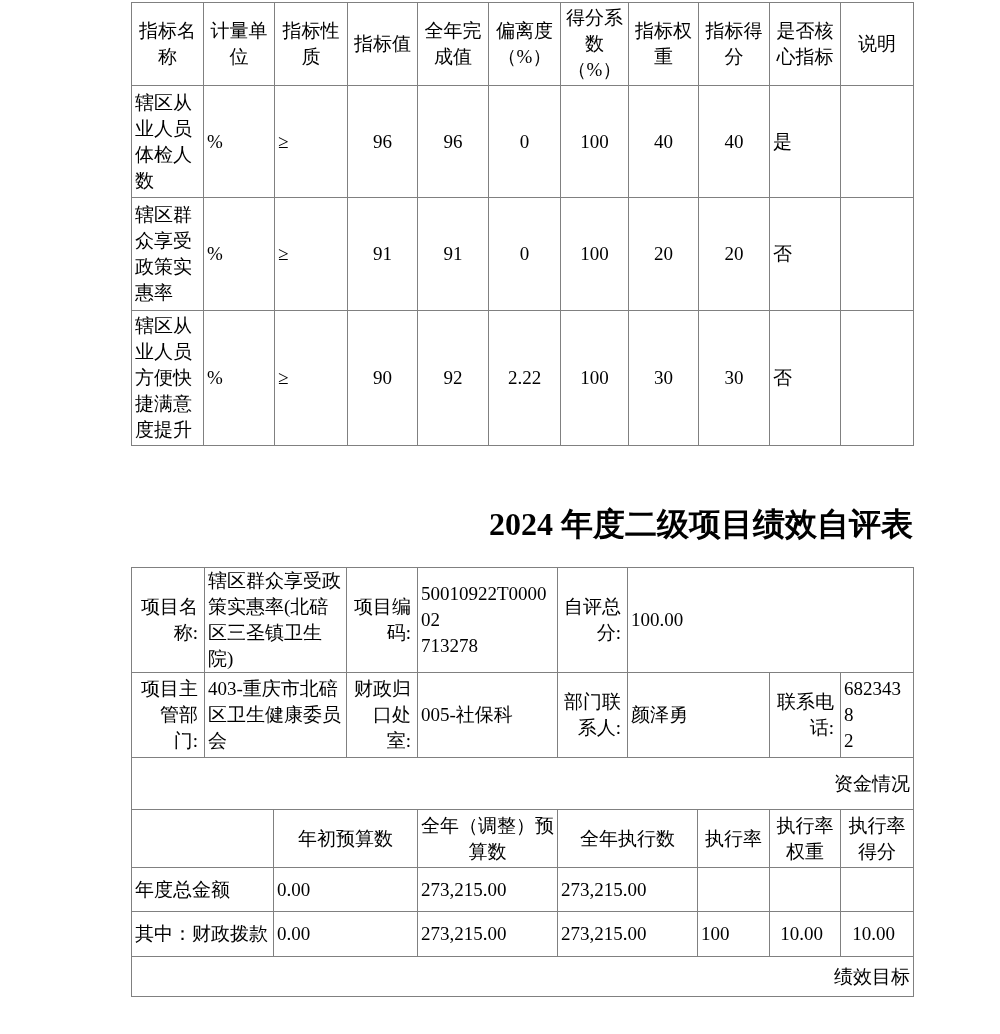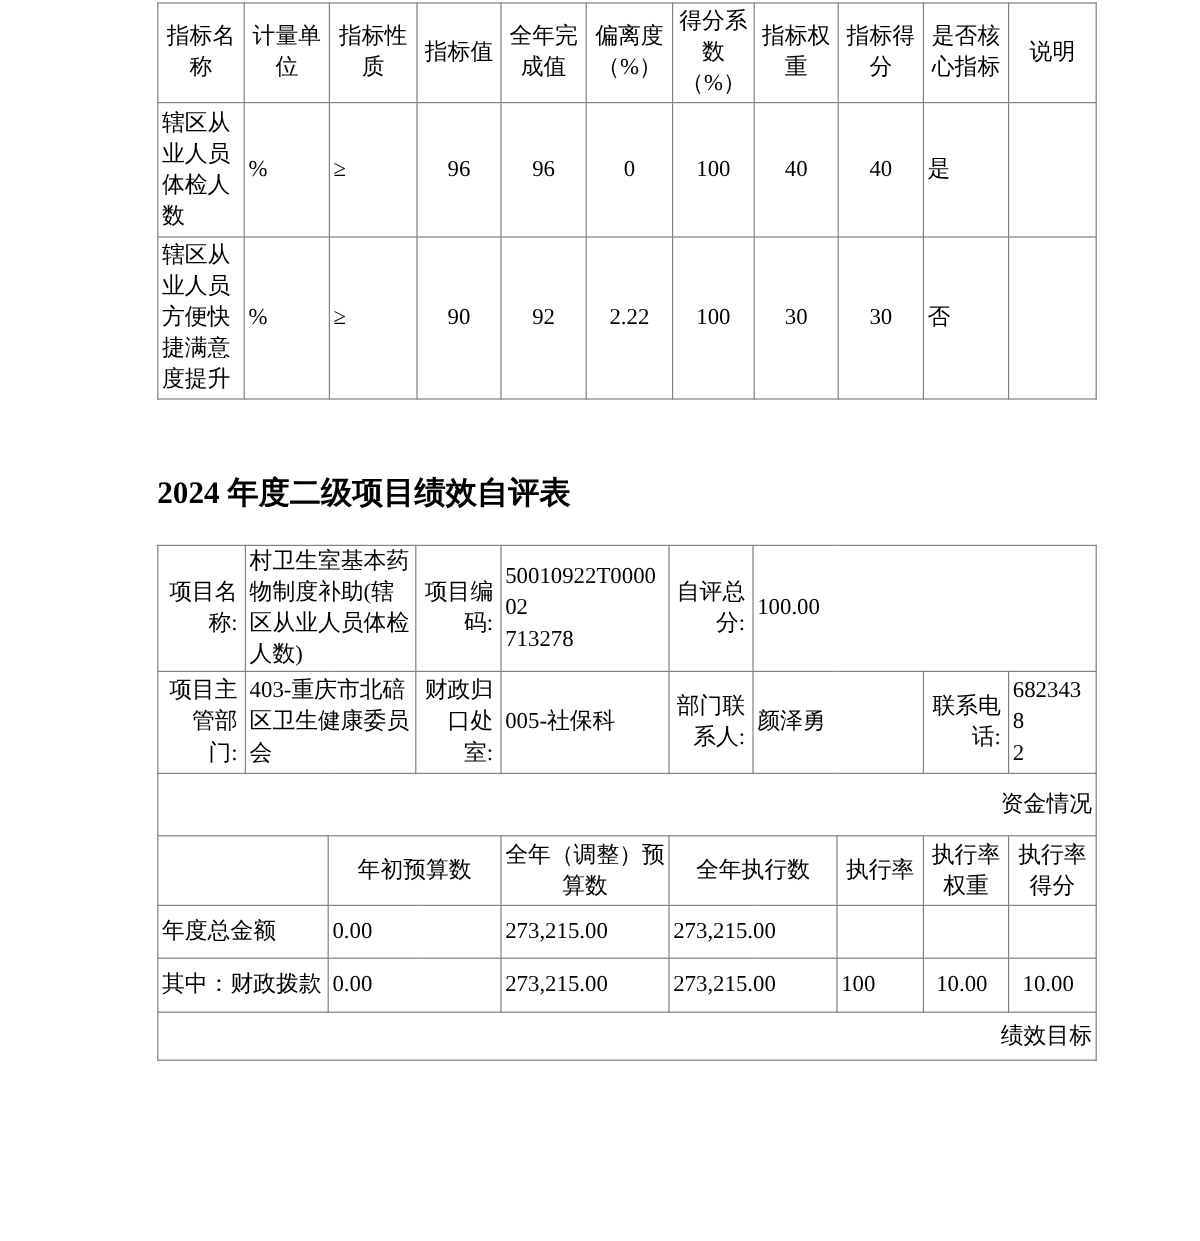--- a/index.html
+++ b/index.html
@@ -16,21 +16,21 @@
   }
   .t1{margin-top:2px;}
   .hd{text-align:center;padding:0 2px;}
   .lft{text-align:left;}
   .num{text-align:center;padding:0 4px;}
   .num10{text-align:center;padding-right:10px;}
   .lbl{text-align:right;padding:0 6px;}
   .ctr{text-align:right;}
   .doc-title{
     width:782px;margin-top:56px;margin-bottom:0;
-    font-size:26px;font-weight:bold;text-align:left;line-height:44px;
+    font-size:32px;font-weight:bold;text-align:right;line-height:44px;
   }
   .t2{margin-top:21px;}
 </style>
 </head>
 <body>
 
 <div class="sheet">
 
   <table class="t1">
     <colgroup>
@@ -76,20 +76,33 @@
       <td class="lft">≥</td>
       <td class="num">96</td>
       <td class="num">96</td>
       <td class="num">0</td>
       <td class="num">100</td>
       <td class="num">40</td>
       <td class="num">40</td>
       <td class="lft">是</td>
       <td class="lft"></td>
     </tr>
+    <tr style="height:113px;">
+      <td class="lft">辖区群众享受政策实惠率</td>
+      <td class="lft">%</td>
+      <td class="lft">≥</td>
+      <td class="num">91</td>
+      <td class="num">91</td>
+      <td class="num">0</td>
+      <td class="num">100</td>
+      <td class="num">20</td>
+      <td class="num">20</td>
+      <td class="lft">否</td>
+      <td class="lft"></td>
+    </tr>
     <tr style="height:135px;">
       <td class="lft">辖区从业人员方便快捷满意度提升</td>
       <td class="lft">%</td>
       <td class="lft">≥</td>
       <td class="num">90</td>
       <td class="num">92</td>
       <td class="num">2.22</td>
       <td class="num">100</td>
       <td class="num">30</td>
       <td class="num">30</td>
@@ -111,21 +124,21 @@
         <col style="width:70px">
       <col style="width:70px">
         <col style="width:72px">
         <col style="width:71px">
       <col style="width:73px">
     </colgroup>
     <tbody>
         <tr style="height:85px;">
       <td class="lbl">项目名
 称:</td>
-      <td class="lft" colspan="2">村卫生室基本药物制度补助(辖区从业人员体检人数)</td>
+      <td class="lft" colspan="2">辖区群众享受政策实惠率(北碚区三圣镇卫生院)</td>
       <td class="lbl">项目编
 码:</td>
       <td class="lft">50010922T000002
 713278</td>
       <td class="lbl">自评总
 分:</td>
       <td class="lft" colspan="4">100.00</td>
     </tr>
     <tr style="height:85px;">
       <td class="lbl">项目主

